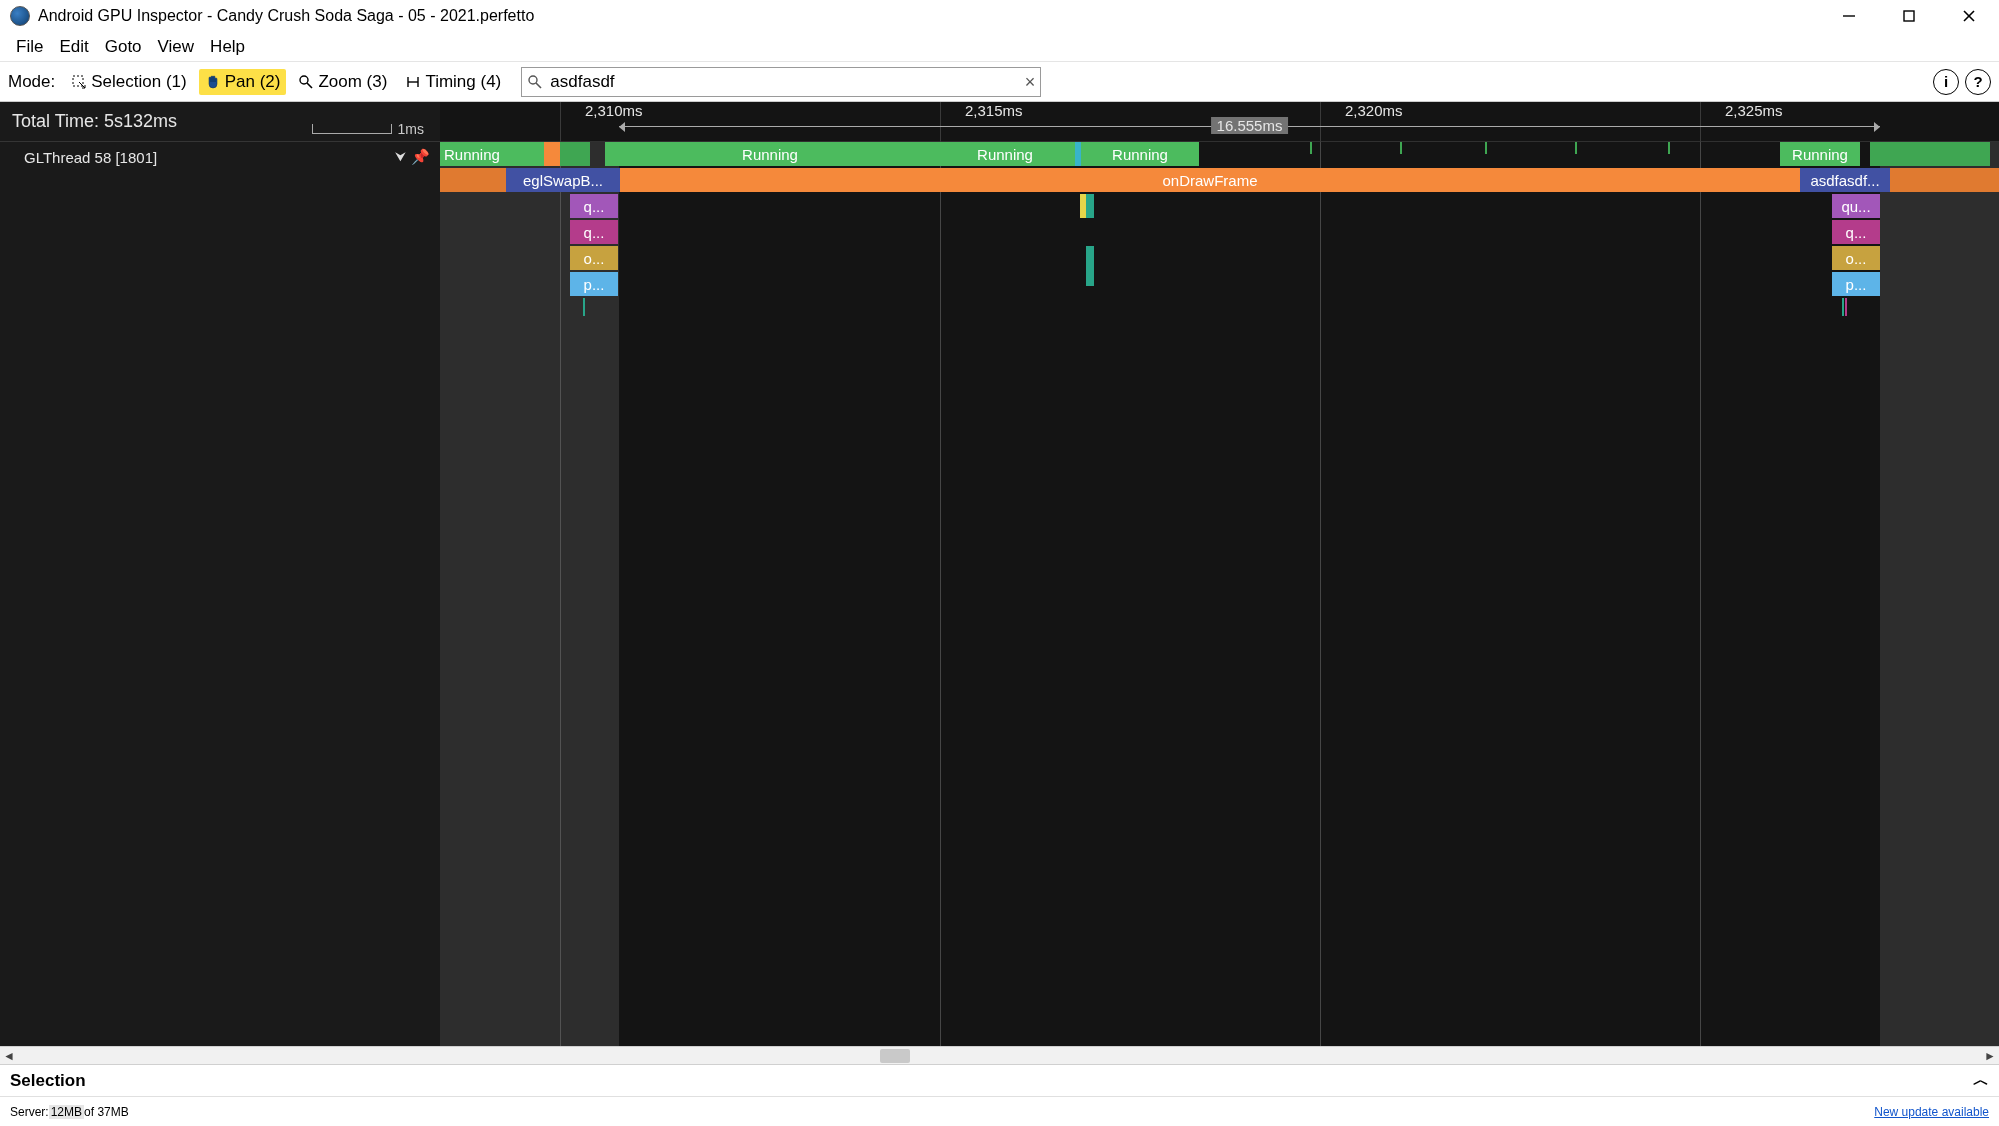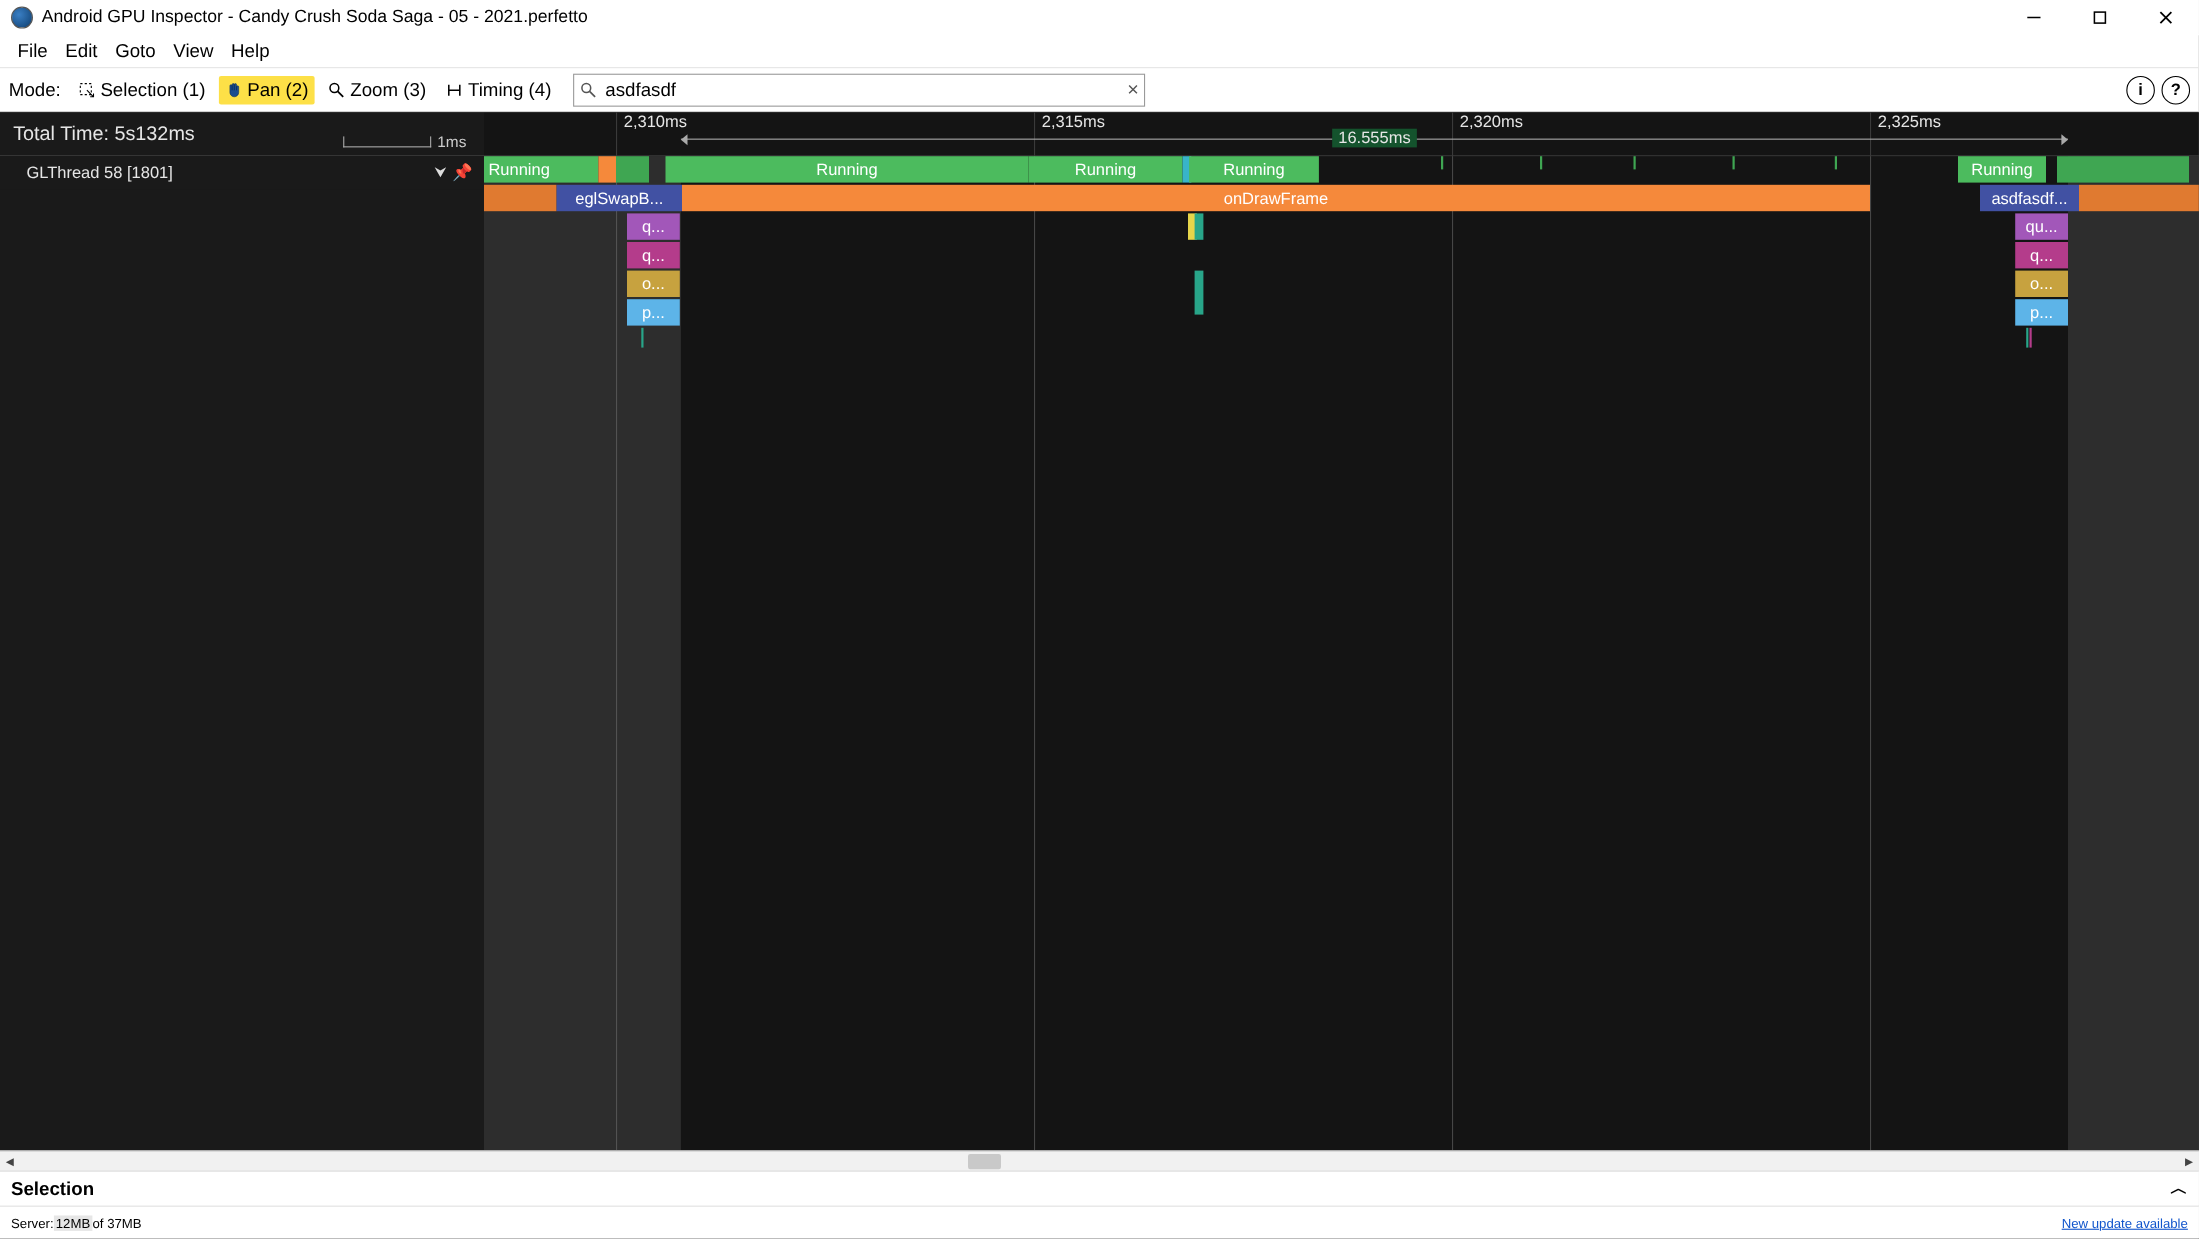--- a/index.html
+++ b/index.html
@@ -37,26 +37,26 @@
 .trace .total-time { color: #e6e6e6; font-size: 18px; }
 .trace .scale-hint { position: absolute; right: 16px; bottom: 4px; display: flex; align-items: center; gap: 6px; color: #ccc; font-size: 14px; }
 .trace .scale-hint .seg { width: 80px; height: 10px; border-left: 1px solid #aaa; border-right: 1px solid #aaa; border-bottom: 1px solid #aaa; }
 
 .trace .thread-row { height: 30px; display: flex; align-items: center; padding-left: 24px; position: relative; background: #1a1a1a; }
 .trace .thread-row .pin { position: absolute; right: 10px; color: #ddd; }
 .trace .thread-row .coll { position: absolute; right: 34px; color: #ddd; font-size: 13px; }
 
 .trace .right-pane { flex: 1; position: relative; background: #141414; }
 .trace .ruler { height: 40px; position: relative; border-bottom: 1px solid rgba(255,255,255,0.12); }
-.trace .tick { position: absolute; top: 0; height: 40px; border-left: 1px solid #3a3a3a; color: #e6e6e6; padding-left: 6px; font-size: 15px; white-space: nowrap; }
+.trace .tick { position: absolute; top: 0; height: 40px; border-left: 1px solid #3a3a3a; color: #e6e6e6; padding-left: 24px; font-size: 15px; white-space: nowrap; }
 .trace .bracket { position: absolute; top: 24px; height: 12px; border-top: 1px solid #aaa; }
 .trace .bracket::before, .trace .bracket::after { content: ""; position: absolute; top: -5px; width: 0; height: 0; border-top: 5px solid transparent; border-bottom: 5px solid transparent; }
 .trace .bracket::before { left: 0; border-right: 6px solid #aaa; }
 .trace .bracket::after { right: 0; border-left: 6px solid #aaa; }
-.trace .bracket .lbl { position: absolute; top: -10px; left: 50%; transform: translateX(-50%); background: #14532d; padding: 0 6px; color: #e6e6e6; font-size: 15px; }
+.trace .bracket .lbl { position: absolute; top: -10px; left: 50%; transform: translateX(-50%); background: #737373; padding: 0 6px; color: #e6e6e6; font-size: 15px; }
 
 .trace .tracks { position: absolute; left: 0; right: 0; top: 40px; bottom: 0; }
 .trace .sel-shade { position: absolute; top: 0; bottom: 0; background: rgba(110,110,110,0.28); pointer-events: none; }
 .trace .vline { position: absolute; top: 0; bottom: 0; border-left: 1px solid rgba(120,120,120,0.5); pointer-events: none; }
 
 .trace .lane { position: absolute; height: 24px; }
 .trace .slice { position: absolute; top: 0; height: 24px; display: flex; align-items: center; justify-content: center; color: #fff; font-size: 15px; overflow: hidden; white-space: nowrap; padding: 0 4px; }
 
 .c-green   { background: #4CBB5E; }
 .c-green-d { background: #3fa652; }
@@ -234,21 +234,21 @@
         <div class="mini-tick" style="left:1045px"></div>
         <div class="mini-tick" style="left:1135px"></div>
         <div class="mini-tick" style="left:1228px"></div>
         <div class="slice c-green" style="left:1340px;width:80px">Running</div>
         <div class="slice c-green-d" style="left:1430px;width:120px"></div>
       </div>
 
       <div class="lane" style="top:26px;left:0;right:0">
         <div class="slice c-orange-d" style="left:0;width:66px"></div>
         <div class="slice c-blue" style="left:66px;width:114px">eglSwapB...</div>
-        <div class="slice c-orange" style="left:180px;width:1080px">onDrawFrame</div>
+        <div class="slice c-orange" style="left:180px;width:1180px">onDrawFrame</div>
         <div class="slice c-blue" style="left:1360px;width:90px">asdfasdf...</div>
         <div class="slice c-orange-d" style="left:1450px;width:120px"></div>
       </div>
 
       <div class="lane" style="top:52px;left:0;right:0">
         <div class="slice c-purple" style="left:130px;width:48px">q...</div>
         <div class="slice c-yellow" style="left:640px;width:6px"></div>
         <div class="slice c-teal" style="left:646px;width:6px"></div>
         <div class="slice c-purple" style="left:1392px;width:48px">qu...</div>
       </div>

